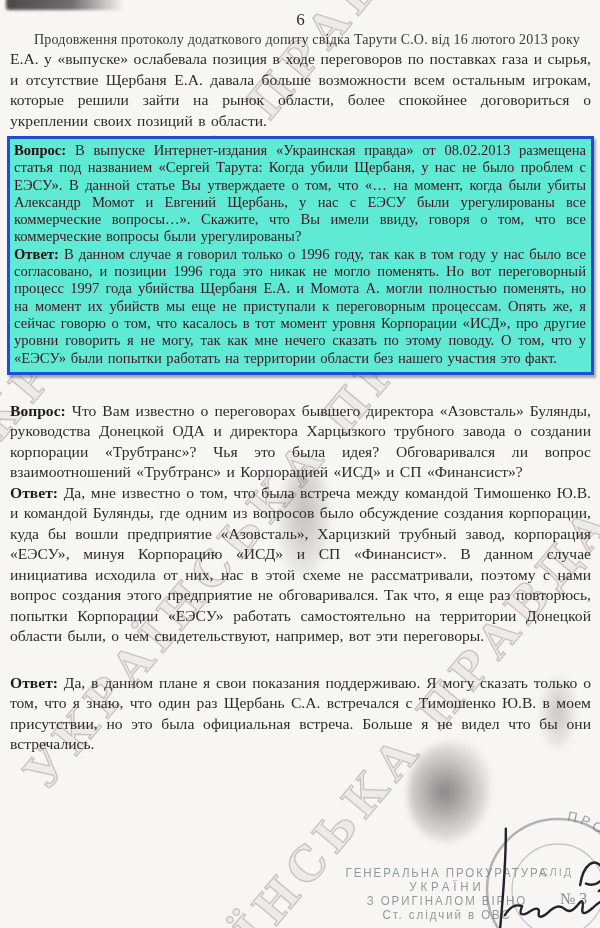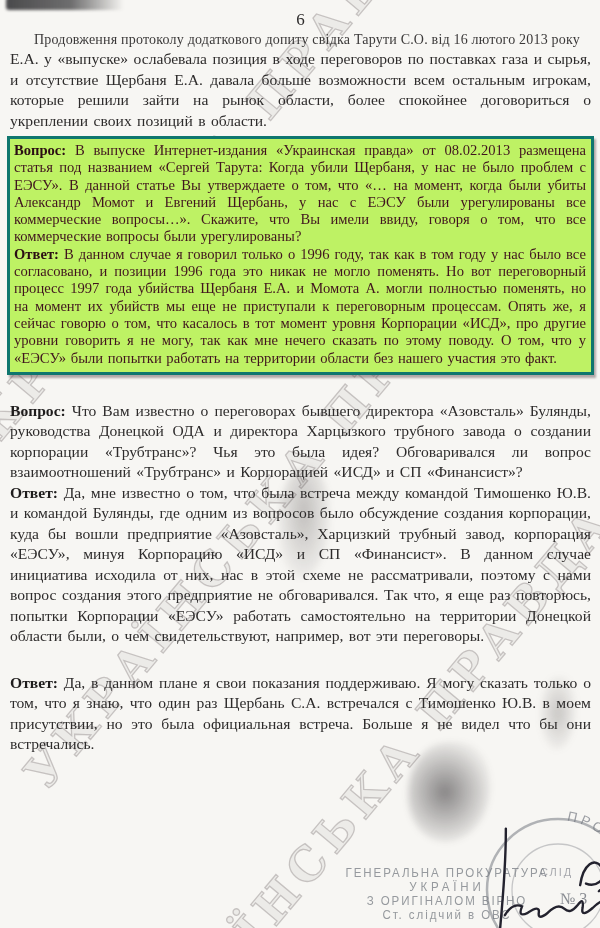--- a/index.html
+++ b/index.html
@@ -71,22 +71,22 @@
     text-align:justify;
     word-spacing:1.5px;
   }
   p.body-par b{color:#1f1d1d;}
   .qa-block{margin-top:26px;}
   .qa-block.dim{color:#8d8c8c;}
   .qa-block.dim b{color:#6f6e6e;}
   
   .highlight-box{
     margin:5px -3px 0 -3px;
-    background:#bef264;
-    border:3px solid #0f766e;
+    background:#5eead4;
+    border:3px solid #1d4ed8;
     box-shadow:2px 3px 2px rgba(90,70,75,0.45);
     padding:3px 5px 5px 4px;
   }
   .highlight-box p{
     margin:0;
     font-size:14.6px;
     line-height:17.3px;
     text-align:justify;
     word-spacing:1px;
     color:#40151e;

